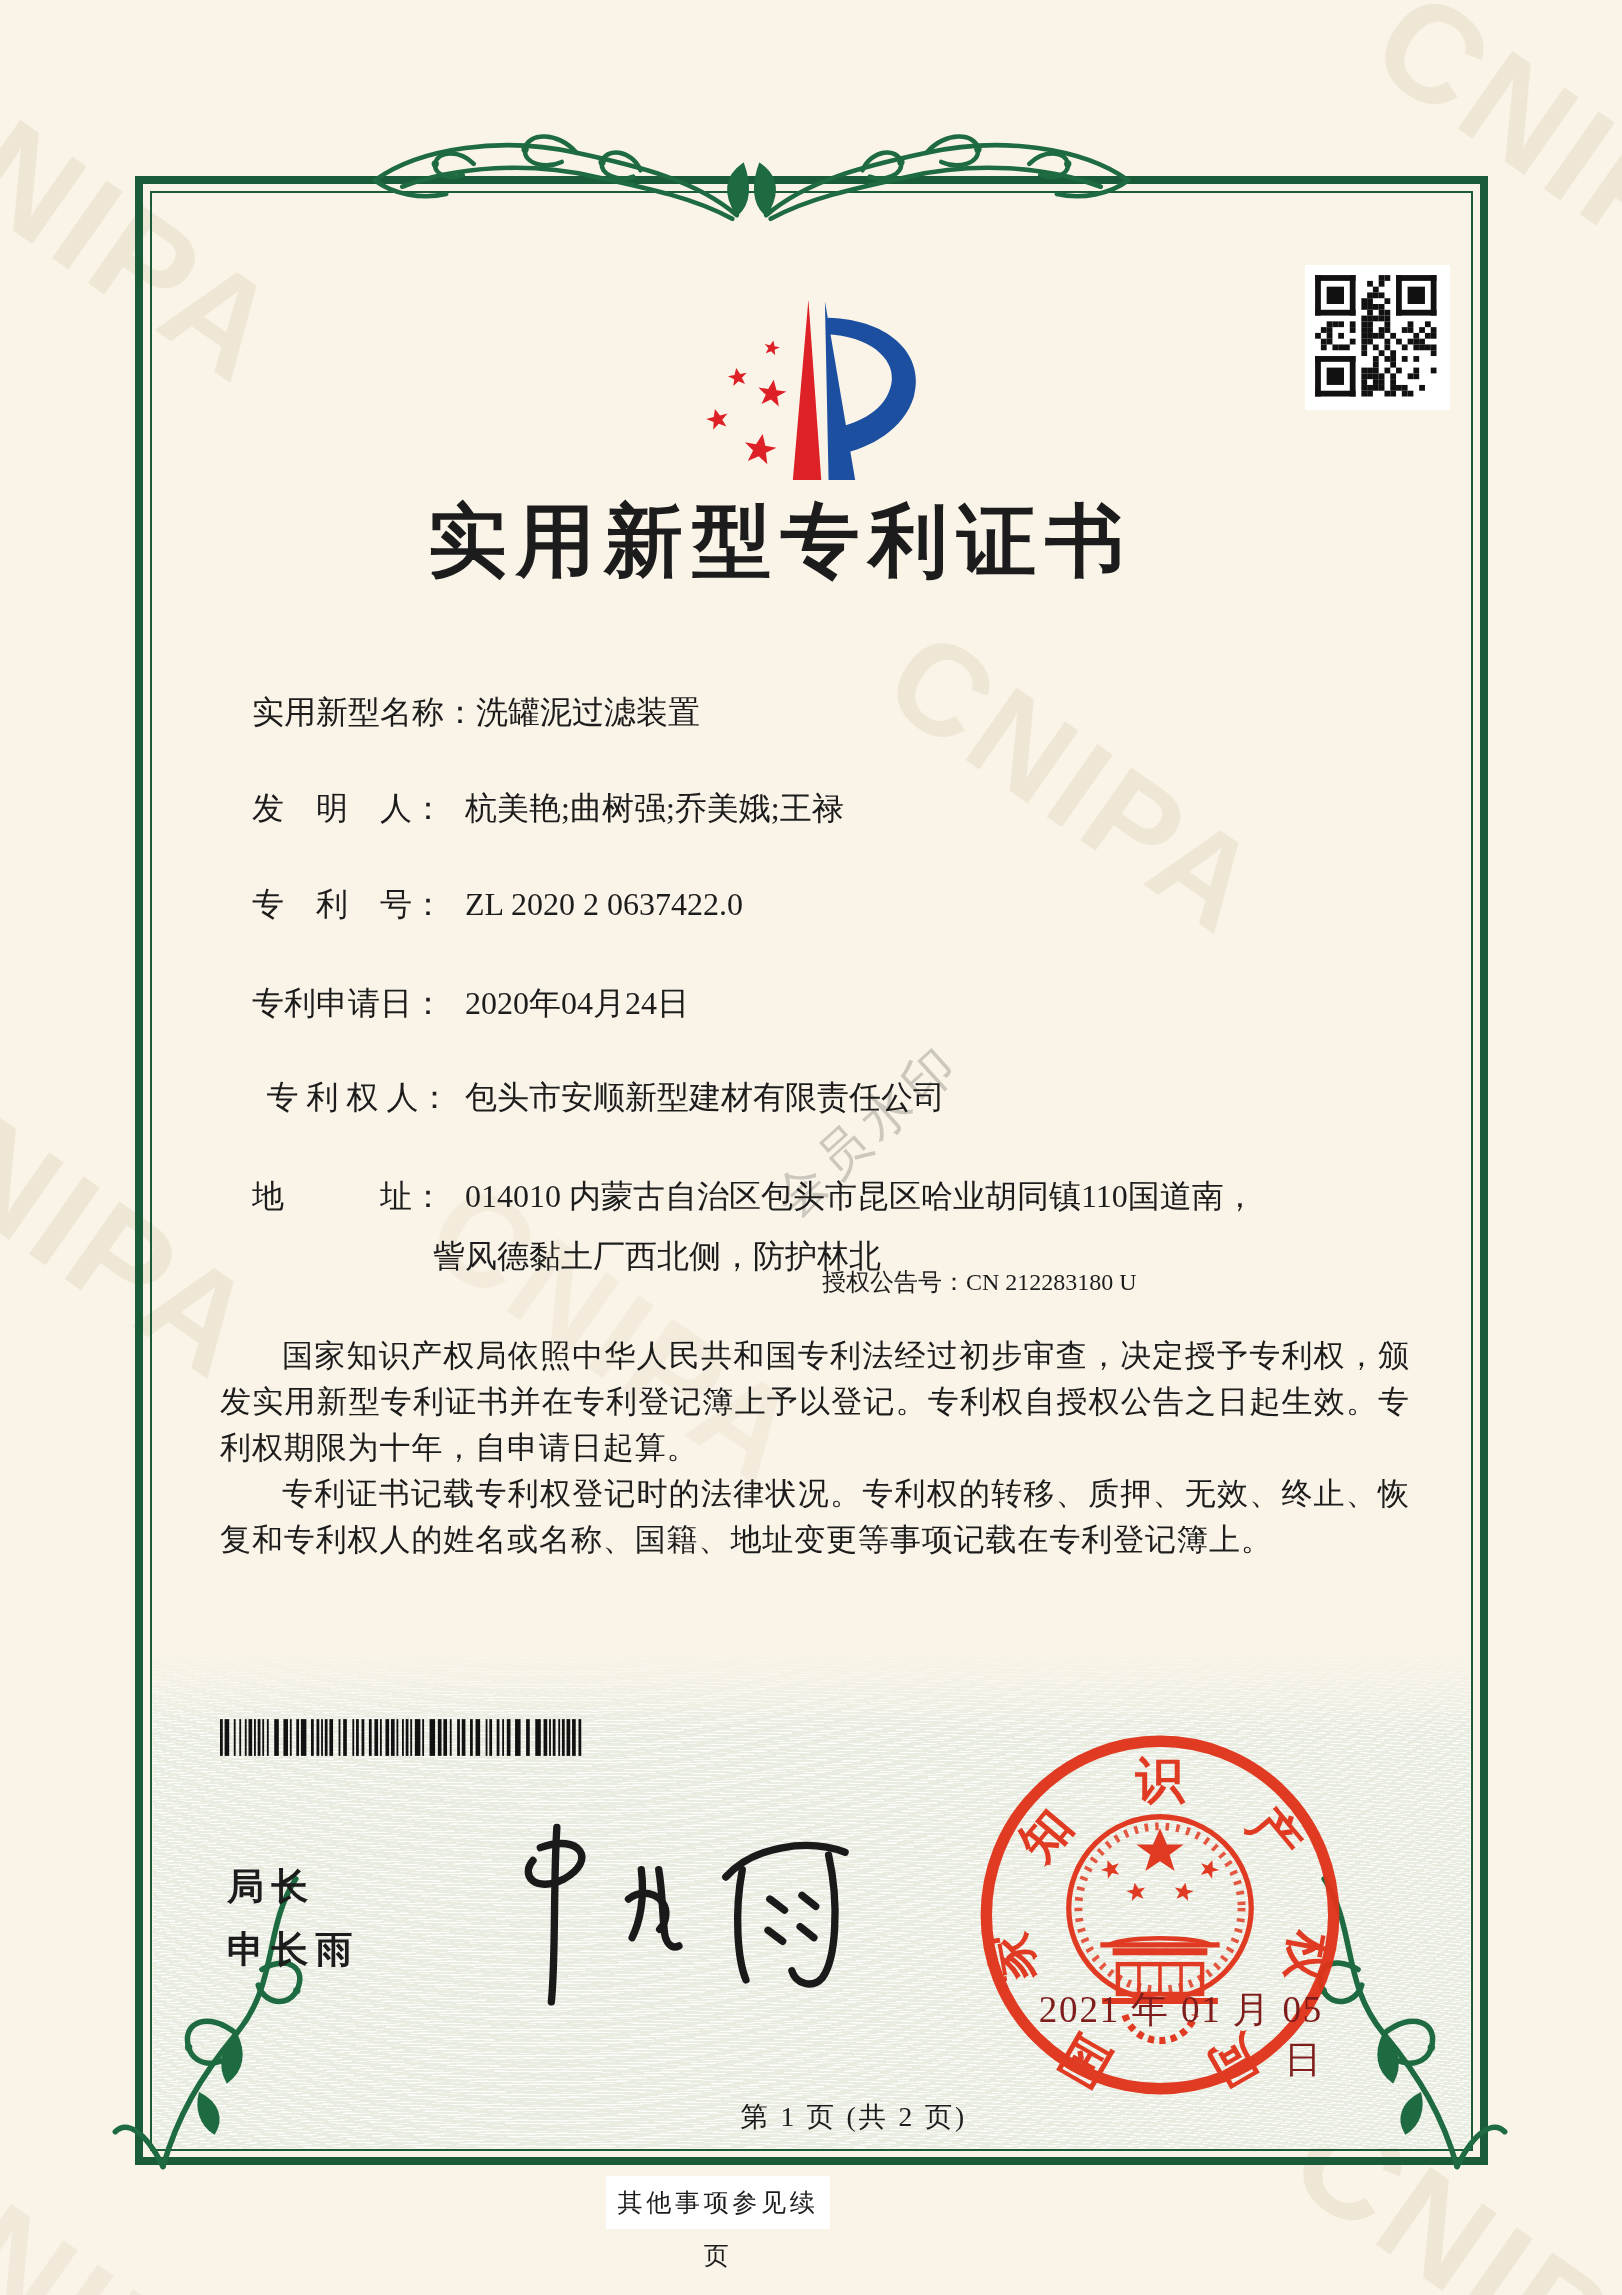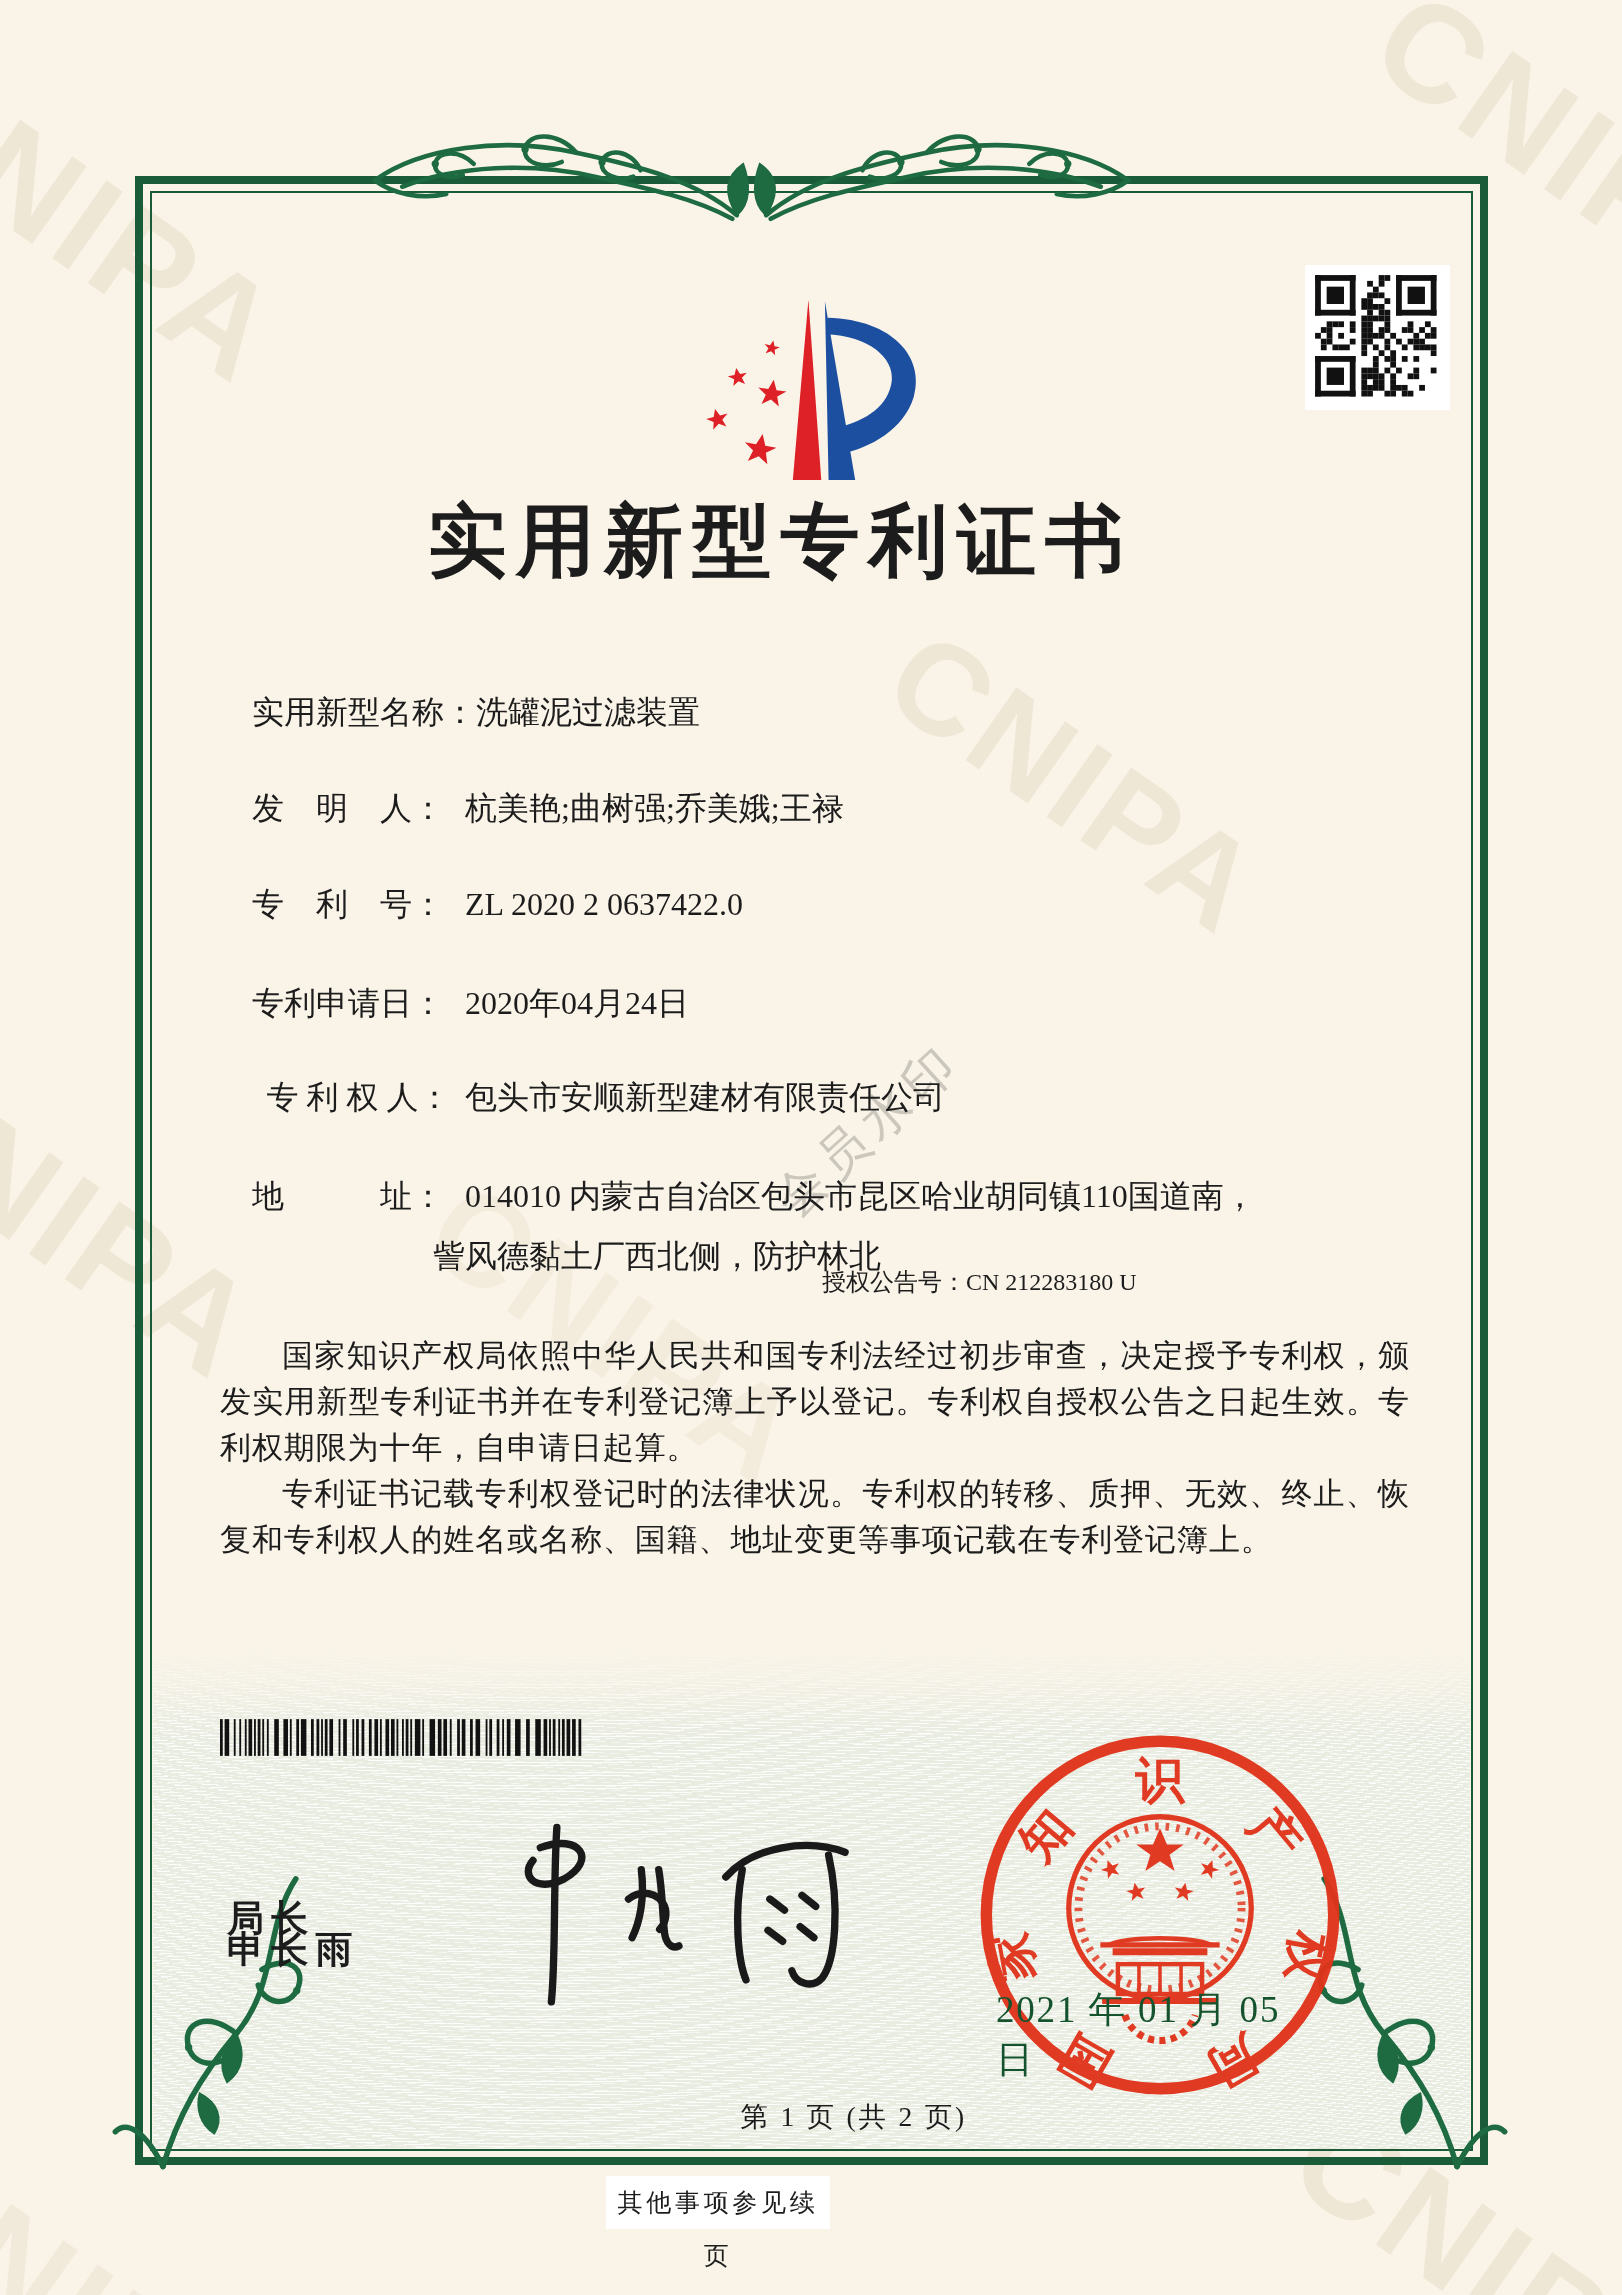--- a/index.html
+++ b/index.html
@@ -45,29 +45,29 @@
   .addr2 { position:absolute; left:433px; font-size:32px; z-index:20; }
   .grant-b { position:absolute; left:822px; font-size:24px; z-index:20; white-space:nowrap; }
 
   
   .body-text { position:absolute; left:220px; top:1333px; width:1190px; z-index:20; }
   .body-text p { font-size:31px; line-height:46px; text-indent:2em; text-align:justify; letter-spacing:0.9px; }
 
   
   .barcode { position:absolute; left:220px; top:1719px; z-index:20; }
   .officer-title { position:absolute; left:227px; top:1862px; font-size:37px; letter-spacing:7.3px;
-    font-family:"Liberation Sans","DejaVu Sans",sans-serif; font-weight:600; z-index:20;margin-top:32px; }
+    font-family:"Liberation Sans","DejaVu Sans",sans-serif; font-weight:600; z-index:20; }
   .officer-name { position:absolute; left:227px; top:1925px; font-size:37px; letter-spacing:7.3px;
     font-family:"Liberation Sans","DejaVu Sans",sans-serif; font-weight:600; z-index:20; }
   .signature { position:absolute; left:432px; top:1820px; z-index:30; }
   .seal { position:absolute; left:967px; top:1722px; z-index:40; opacity:.96; }
   .seal-ch { font-size:56px; font-weight:bold; fill:#e0341b;
     font-family:"Liberation Serif","DejaVu Serif",serif; text-anchor:middle; }
-  .seal-date { position:absolute; left:996px; top:1985px; width:327px; text-align:left;
-    font-size:37px; letter-spacing:1.8px; color:#14532d; z-index:41; }
+  .seal-date { position:absolute; left:996px; top:1985px; width:327px; text-align:right;
+    font-size:37px; letter-spacing:1.8px; color:#7f1d1d; z-index:41; }
   .page-num { position:absolute; left:600px; top:2099px; width:367px; text-align:right;
     font-size:27.5px; letter-spacing:2.8px; z-index:20; }
   .bottom-note { position:absolute; left:606px; top:2176px; width:224px; height:53px;
     background:#ffffff; text-align:center; line-height:53px; font-size:25px;
     letter-spacing:3.7px; z-index:20; }
 </style>
 </head>
 <body>
 
 <div class="page">

